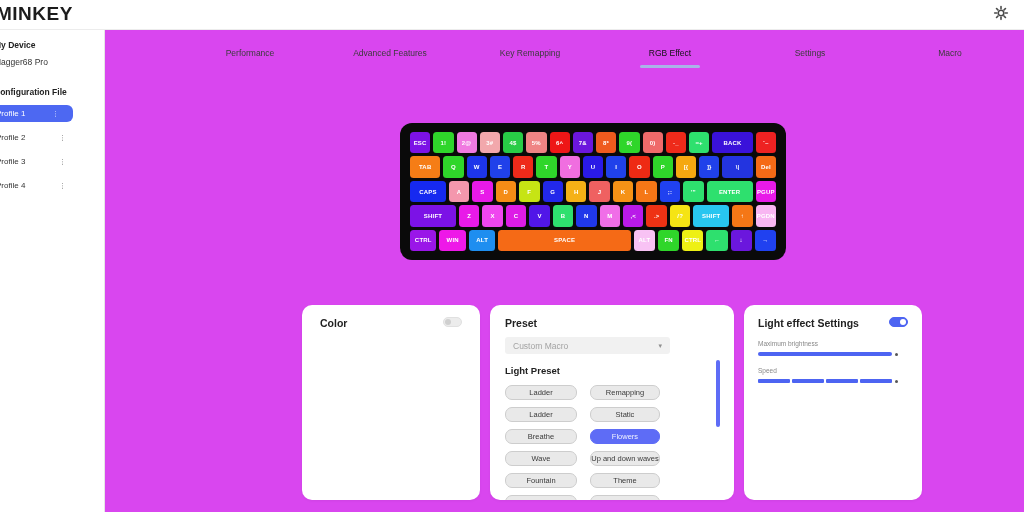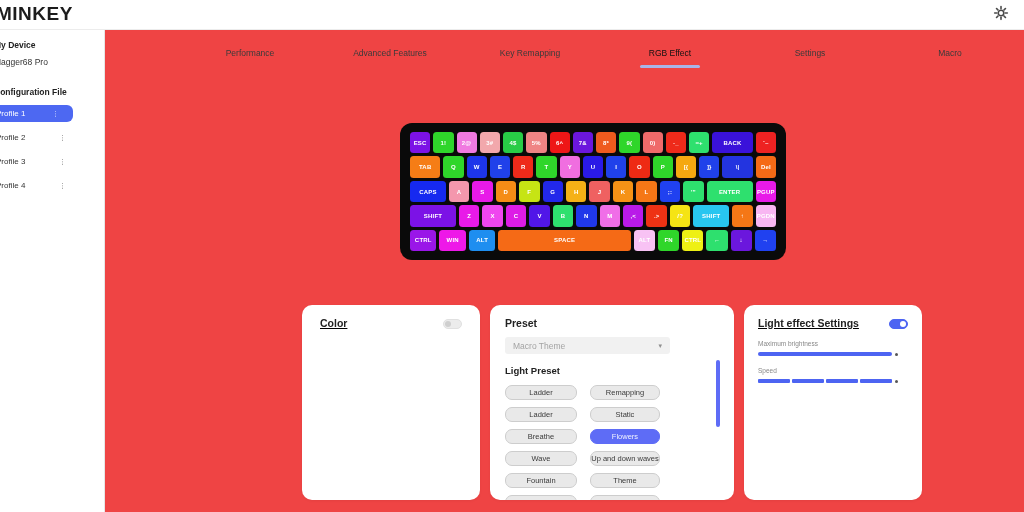--- a/index.html
+++ b/index.html
@@ -23,21 +23,21 @@
   .profiles { margin-top:8px; }
   .profile { position:relative; width:81px; height:17px; margin:0 0 7px 0; border-radius:6px;
     display:flex; align-items:center; cursor:pointer; }
   .profile .plabel { font-size:8px; color:#333; margin-left:4px; }
   .profile .kebab { position:absolute; right:7px; font-size:7px; color:#666; line-height:1; }
   .profile.sel { background:var(--profsel); }
   .profile.sel .plabel { color:#fff; }
   .profile.sel .kebab { right:14px; color:#e8ecff; }
 
   
-  .main { position:relative; flex:1; background:#ef4444; }
+  .main { position:relative; flex:1; background:#d946ef; }
 
   
   .nav { position:absolute; left:75px; top:10px; width:840px; height:36px; display:flex; }
   .tab { flex:1; display:flex; flex-direction:column; align-items:center; justify-content:flex-start;
     padding-top:8px; font-size:8.5px; color:#3a3a3a; cursor:pointer; }
   .tab.active { font-weight:normal; color:#111; }
   .tab-underline { width:60px; height:3px; margin-top:7px; border-radius:2px; background:var(--underline); }
 
   
   .kb { position:absolute; left:295px; top:93px; width:386px; height:137px; background:var(--case);
@@ -46,21 +46,21 @@
   .key { border-radius:3.5px; display:flex; align-items:center; justify-content:center;
     color:#ffffff; font-weight:bold; font-size:6px; letter-spacing:0.2px; cursor:pointer; overflow:hidden; white-space:nowrap; }
 
   
   .panels { position:absolute; left:197px; top:275px; display:flex; gap:10px; }
   .panel { background:#ffffff; border-radius:10px; height:195px; box-shadow:0 1px 3px rgba(0,0,0,0.05); position:relative; }
   .panel h3 { font-size:10.5px; font-weight:bold; color:#222; }
   .p-color { width:178px; padding:12px 18px; }
   .p-preset { width:244px; padding:12px 15px; overflow:hidden; }
   .p-set { width:178px; padding:12px 14px; }
-  .title-row { display:flex; align-items:flex-end; justify-content:space-between;text-decoration:underline; }
+  .title-row { display:flex; align-items:flex-start; justify-content:space-between; }
 
   
   .toggle { position:relative; width:19px; height:10px; border-radius:5px; cursor:pointer; background:#ececec; border:1px solid #e0e0e0; }
   .toggle .knob { position:absolute; top:1px; left:1px; width:6px; height:6px; border-radius:50%; background:#cfcfcf; }
   .toggle.on { background:var(--accent); border-color:var(--accent); }
   .toggle.on .knob { left:auto; right:1px; background:#ffffff; }
 
   
   .dropdown { margin-top:8px; width:165px; height:17px; background:#f1f1f1; border-radius:3px;
     display:flex; align-items:center; padding:0 8px; cursor:pointer; }
@@ -241,21 +241,21 @@
           <h3>Color</h3>
           <div class="toggle" id="color-toggle">
               <div class="knob"></div>
             </div>
         </div>
       </div>
 
       <div class="panel p-preset">
         <h3>Preset</h3>
         <div class="dropdown">
-          <span class="dval">Macro Theme</span>
+          <span class="dval">Custom Macro</span>
           <span class="caret">▾</span>
         </div>
         <div class="le-title">Light Preset</div>
         <div class="eff-grid">
             <div class="effect">Ladder</div>
             <div class="effect">Remapping</div>
             <div class="effect">Ladder</div>
             <div class="effect">Static</div>
             <div class="effect">Breathe</div>
             <div class="effect sel">Flowers</div>

